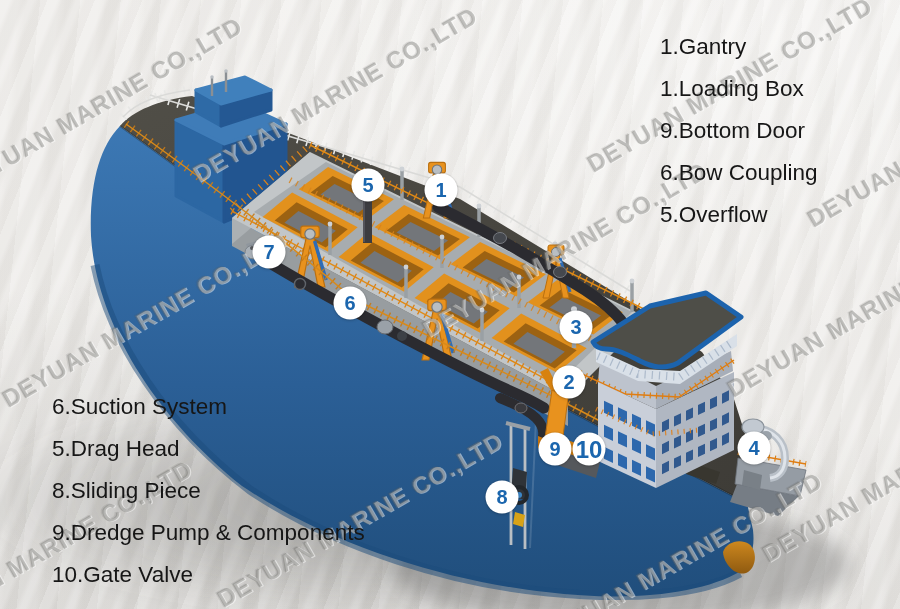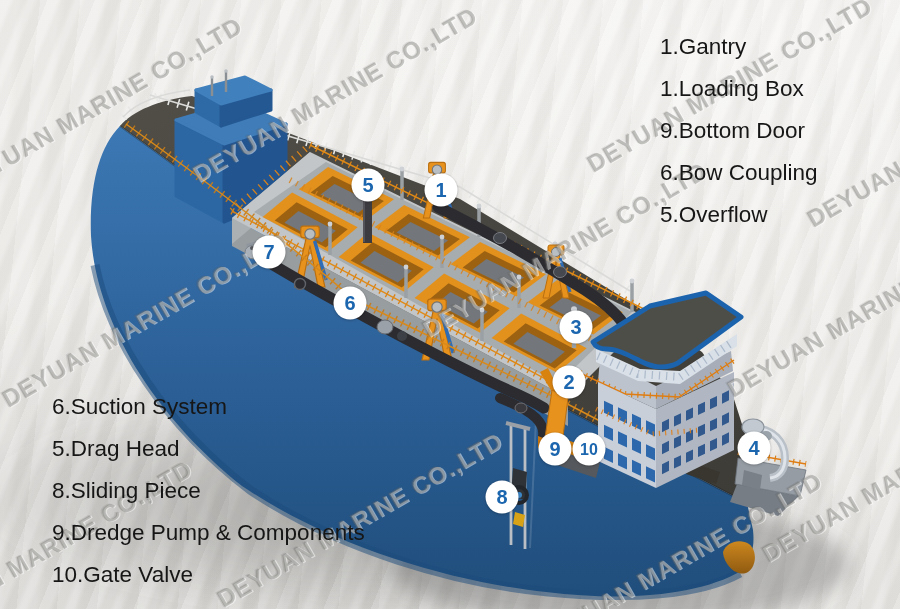--- a/index.html
+++ b/index.html
@@ -32,21 +32,21 @@
   .legend{position:absolute;color:#161616;font-size:22.5px;line-height:42px;}
   .legend-right{left:660px;top:26px;}
   .legend-left{left:52px;top:386px;}
   
   .marker{position:absolute;width:33px;height:33px;border-radius:50%;background:#ffffff;
     color:#1b66ae;font-weight:700;font-size:20px;display:flex;align-items:center;justify-content:center;
     transform:translate(-50%,-50%);box-shadow:0 0 0 1px rgba(0,0,0,.05),0 1px 3px rgba(0,0,0,.18);}
   .m1{left:441px;top:190px;} .m2{left:569px;top:382px;} .m3{left:576px;top:327px;}
   .m4{left:754px;top:448px;} .m5{left:368px;top:185px;} .m6{left:350px;top:303px;}
   .m7{left:269px;top:252px;} .m8{left:502px;top:497px;} .m9{left:555px;top:449px;}
-  .m10{left:589px;top:449px;font-size:16px;}
+  .m10{left:589px;top:449px;font-size:24px;}
 </style>
 </head>
 <body>
 
 <div class="stage">
   <div class="waves"></div>
   <div class="waves2"></div>
 
   <svg class="ship-svg" width="900" height="609" viewBox="0 0 900 609">
     <defs>

